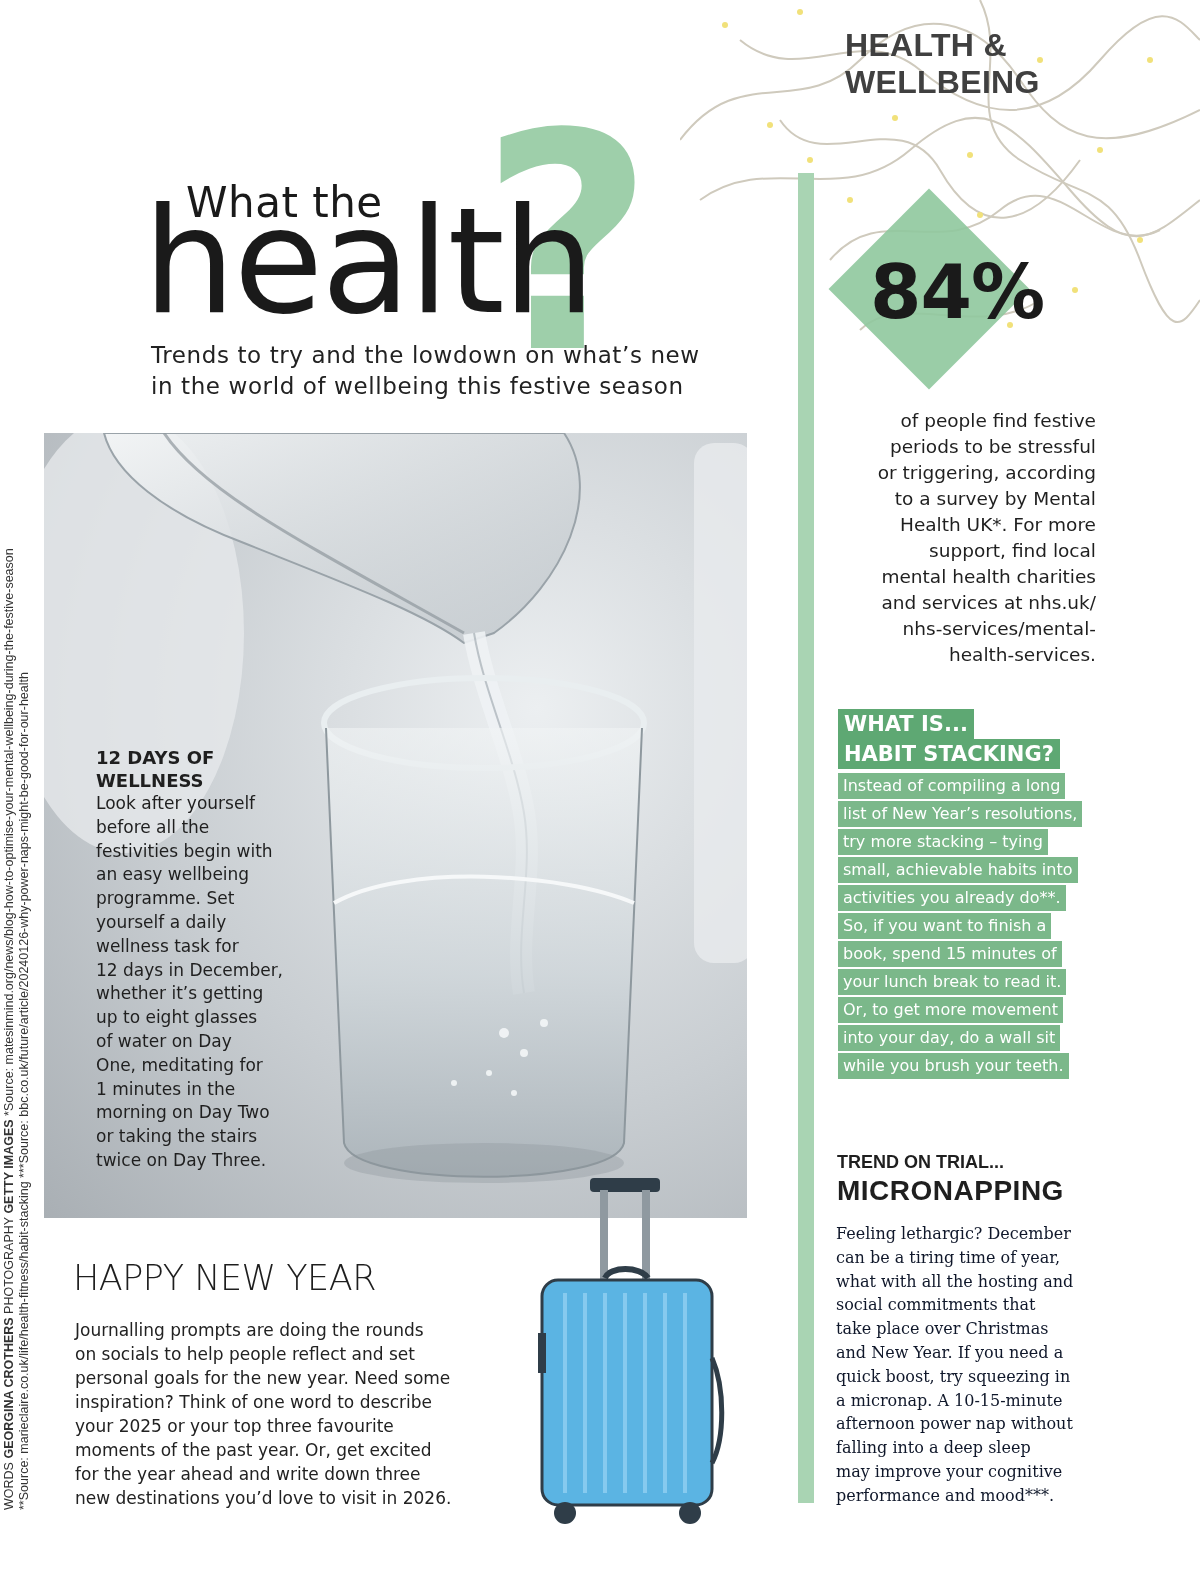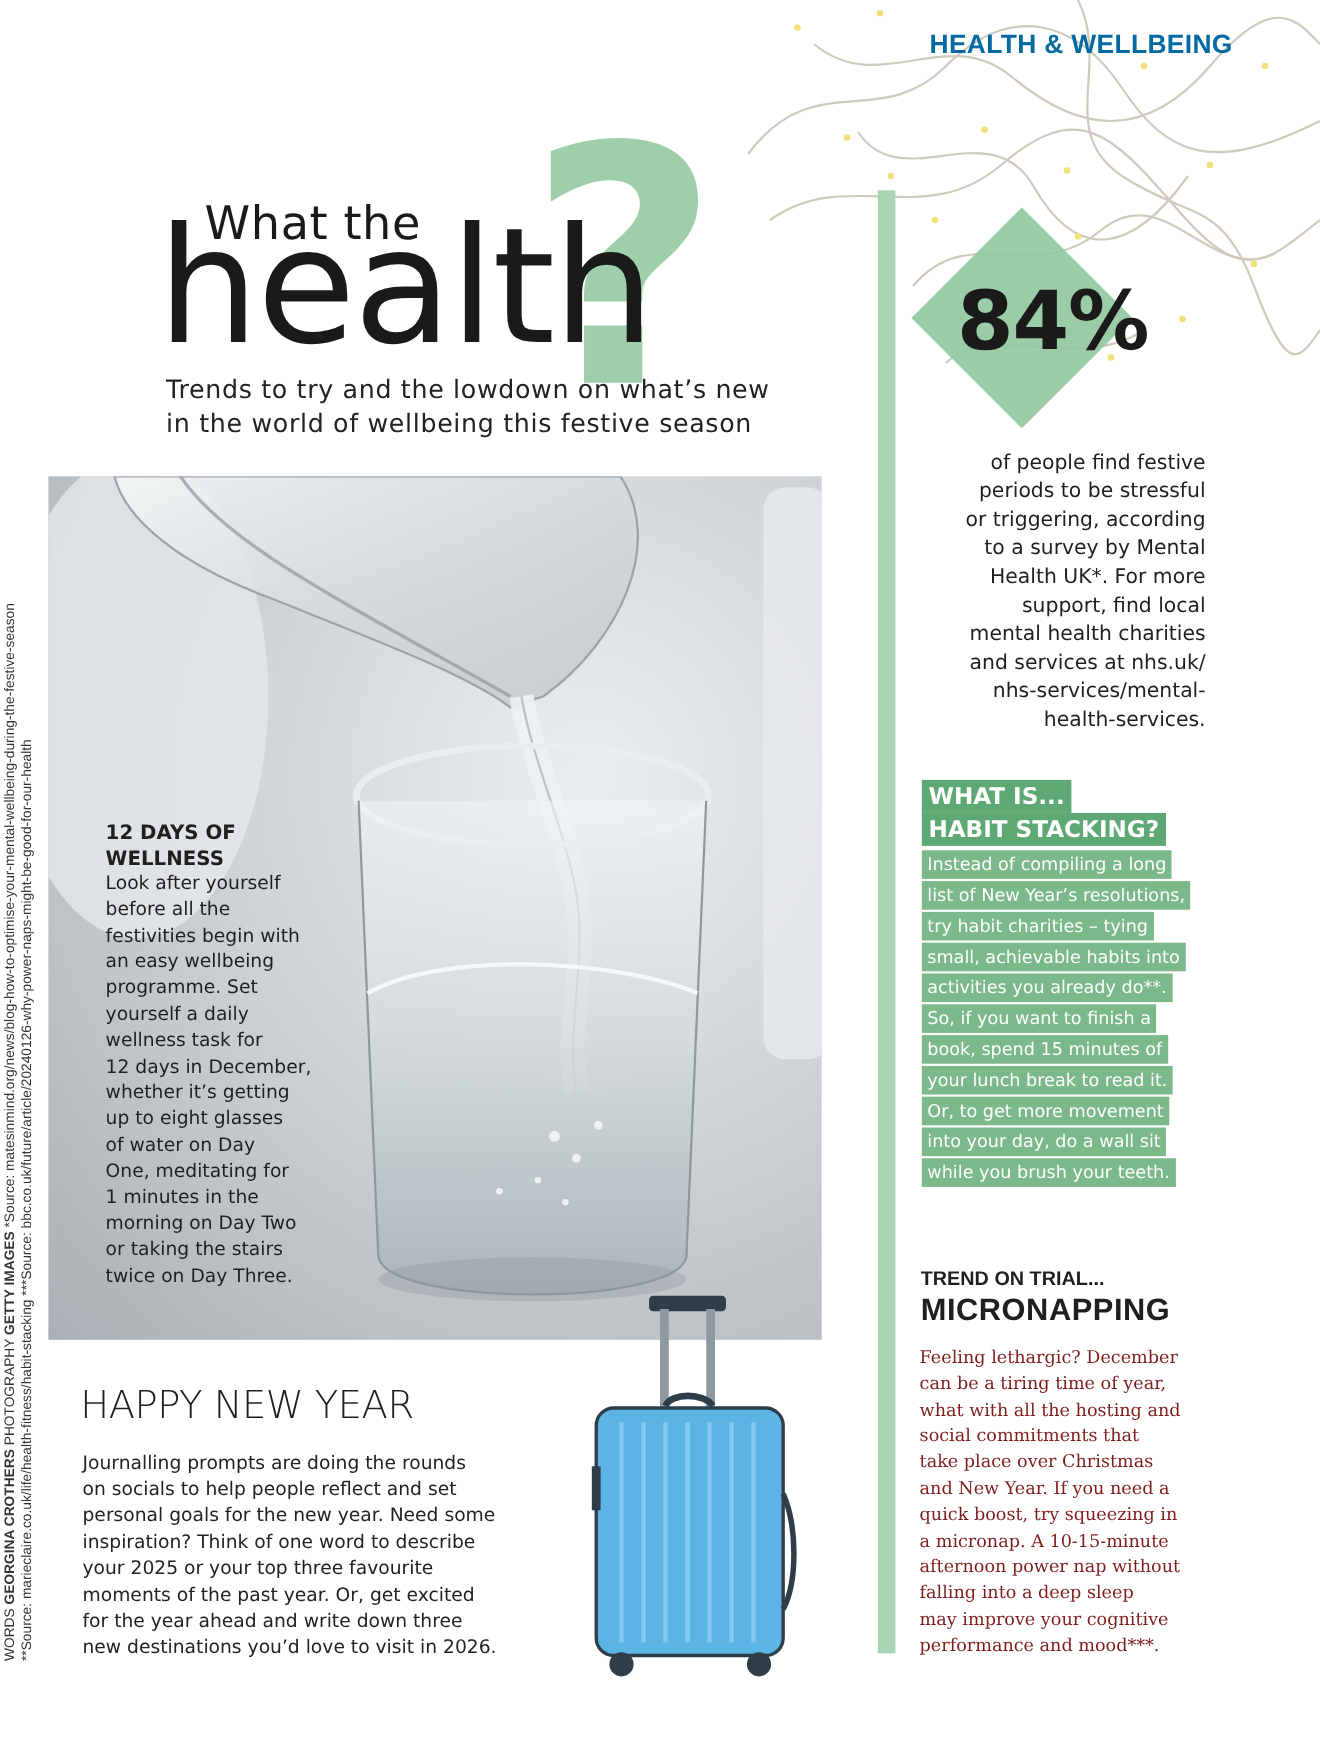--- a/index.html
+++ b/index.html
@@ -4,21 +4,21 @@
 <style>
   html, body { margin:0; padding:0; }
   body { width:1200px; height:1589px; background:#ffffff; position:relative; overflow:hidden;
          font-family:"DejaVu Sans", sans-serif; color:#1f1f1f; }
   .abs { position:absolute; }
 
   
   .lights { left:680px; top:0; width:520px; height:400px; }
 
   .section-label { left:845px; top:27px; font-family:"Liberation Sans", sans-serif; font-weight:bold;
-                   font-size:24px; color:#0369a1; letter-spacing:0.3px;text-align:right; }
+                   font-size:32px; color:#404040; letter-spacing:0.3px; }
 
   
   .qmark { left:480px; top:95px; font-family:"DejaVu Sans", sans-serif; font-weight:bold;
            font-size:300px; line-height:1; color:#9ecfaa; }
   .title-small { left:186px; top:178px; font-family:"DejaVu Sans", sans-serif; font-size:42px;
                  color:#1a1a1a; letter-spacing:0.5px; }
   .title-big { left:143px; top:188px; font-family:"DejaVu Sans", sans-serif; font-size:146px;
                line-height:1; color:#1a1a1a; letter-spacing:-2px; }
   .subtitle { left:151px; top:340px; font-family:"DejaVu Sans", sans-serif; font-size:23px;
               line-height:31px; color:#222; letter-spacing:0.6px; }
@@ -64,21 +64,21 @@
   .habit .heads { margin-bottom:4px; }
   .habit .line { display:inline-block; background:#7bb88a; color:#fff; font-size:16px; line-height:24px;
                  padding:1px 5px; margin-bottom:2px; font-weight:500; white-space:nowrap; }
 
   
   .trend-kicker { left:837px; top:1152px; font-family:"Liberation Sans", sans-serif; font-weight:bold;
                   font-size:18px; color:#1f1f1f;text-align:right; }
   .trend-title { left:837px; top:1175px; font-family:"Liberation Sans", sans-serif; font-weight:bold;
                  font-size:28px; color:#1f1f1f; letter-spacing:0.5px; }
   .trend-body { left:836px; top:1222px; width:270px; font-family:"DejaVu Serif", serif; font-size:16px;
-                line-height:23.8px; color:#7f1d1d; }
+                line-height:23.8px; color:#0f172a; }
 
   .page-number { left:1100px; top:1572px; font-family:"Liberation Sans", sans-serif; font-weight:bold;
                  font-size:12px; color:#222;margin-top:16px; }
   .line-block { display:block; white-space:nowrap; }
 </style>
 </head>
 <body>
 
 <svg class="abs lights" viewBox="0 0 520 400" width="520" height="400">
   <g fill="none" stroke="#cfcabd" stroke-width="2">
@@ -246,21 +246,21 @@
 </div>
 
 <div class="abs habit">
   <div class="heads">
     <span class="hl-head">WHAT IS...</span><br>
     <span class="hl-head">HABIT STACKING?</span>
   </div>
   <div>
     <span class="line">Instead of compiling a long</span><br>
     <span class="line">list of New Year’s resolutions,</span><br>
-    <span class="line">try habit charities – tying</span><br>
+    <span class="line">try more stacking – tying</span><br>
     <span class="line">small, achievable habits into</span><br>
     <span class="line">activities you already do**.</span><br>
     <span class="line">So, if you want to finish a</span><br>
     <span class="line">book, spend 15 minutes of</span><br>
     <span class="line">your lunch break to read it.</span><br>
     <span class="line">Or, to get more movement</span><br>
     <span class="line">into your day, do a wall sit</span><br>
     <span class="line">while you brush your teeth.</span>
   </div>
 </div>

